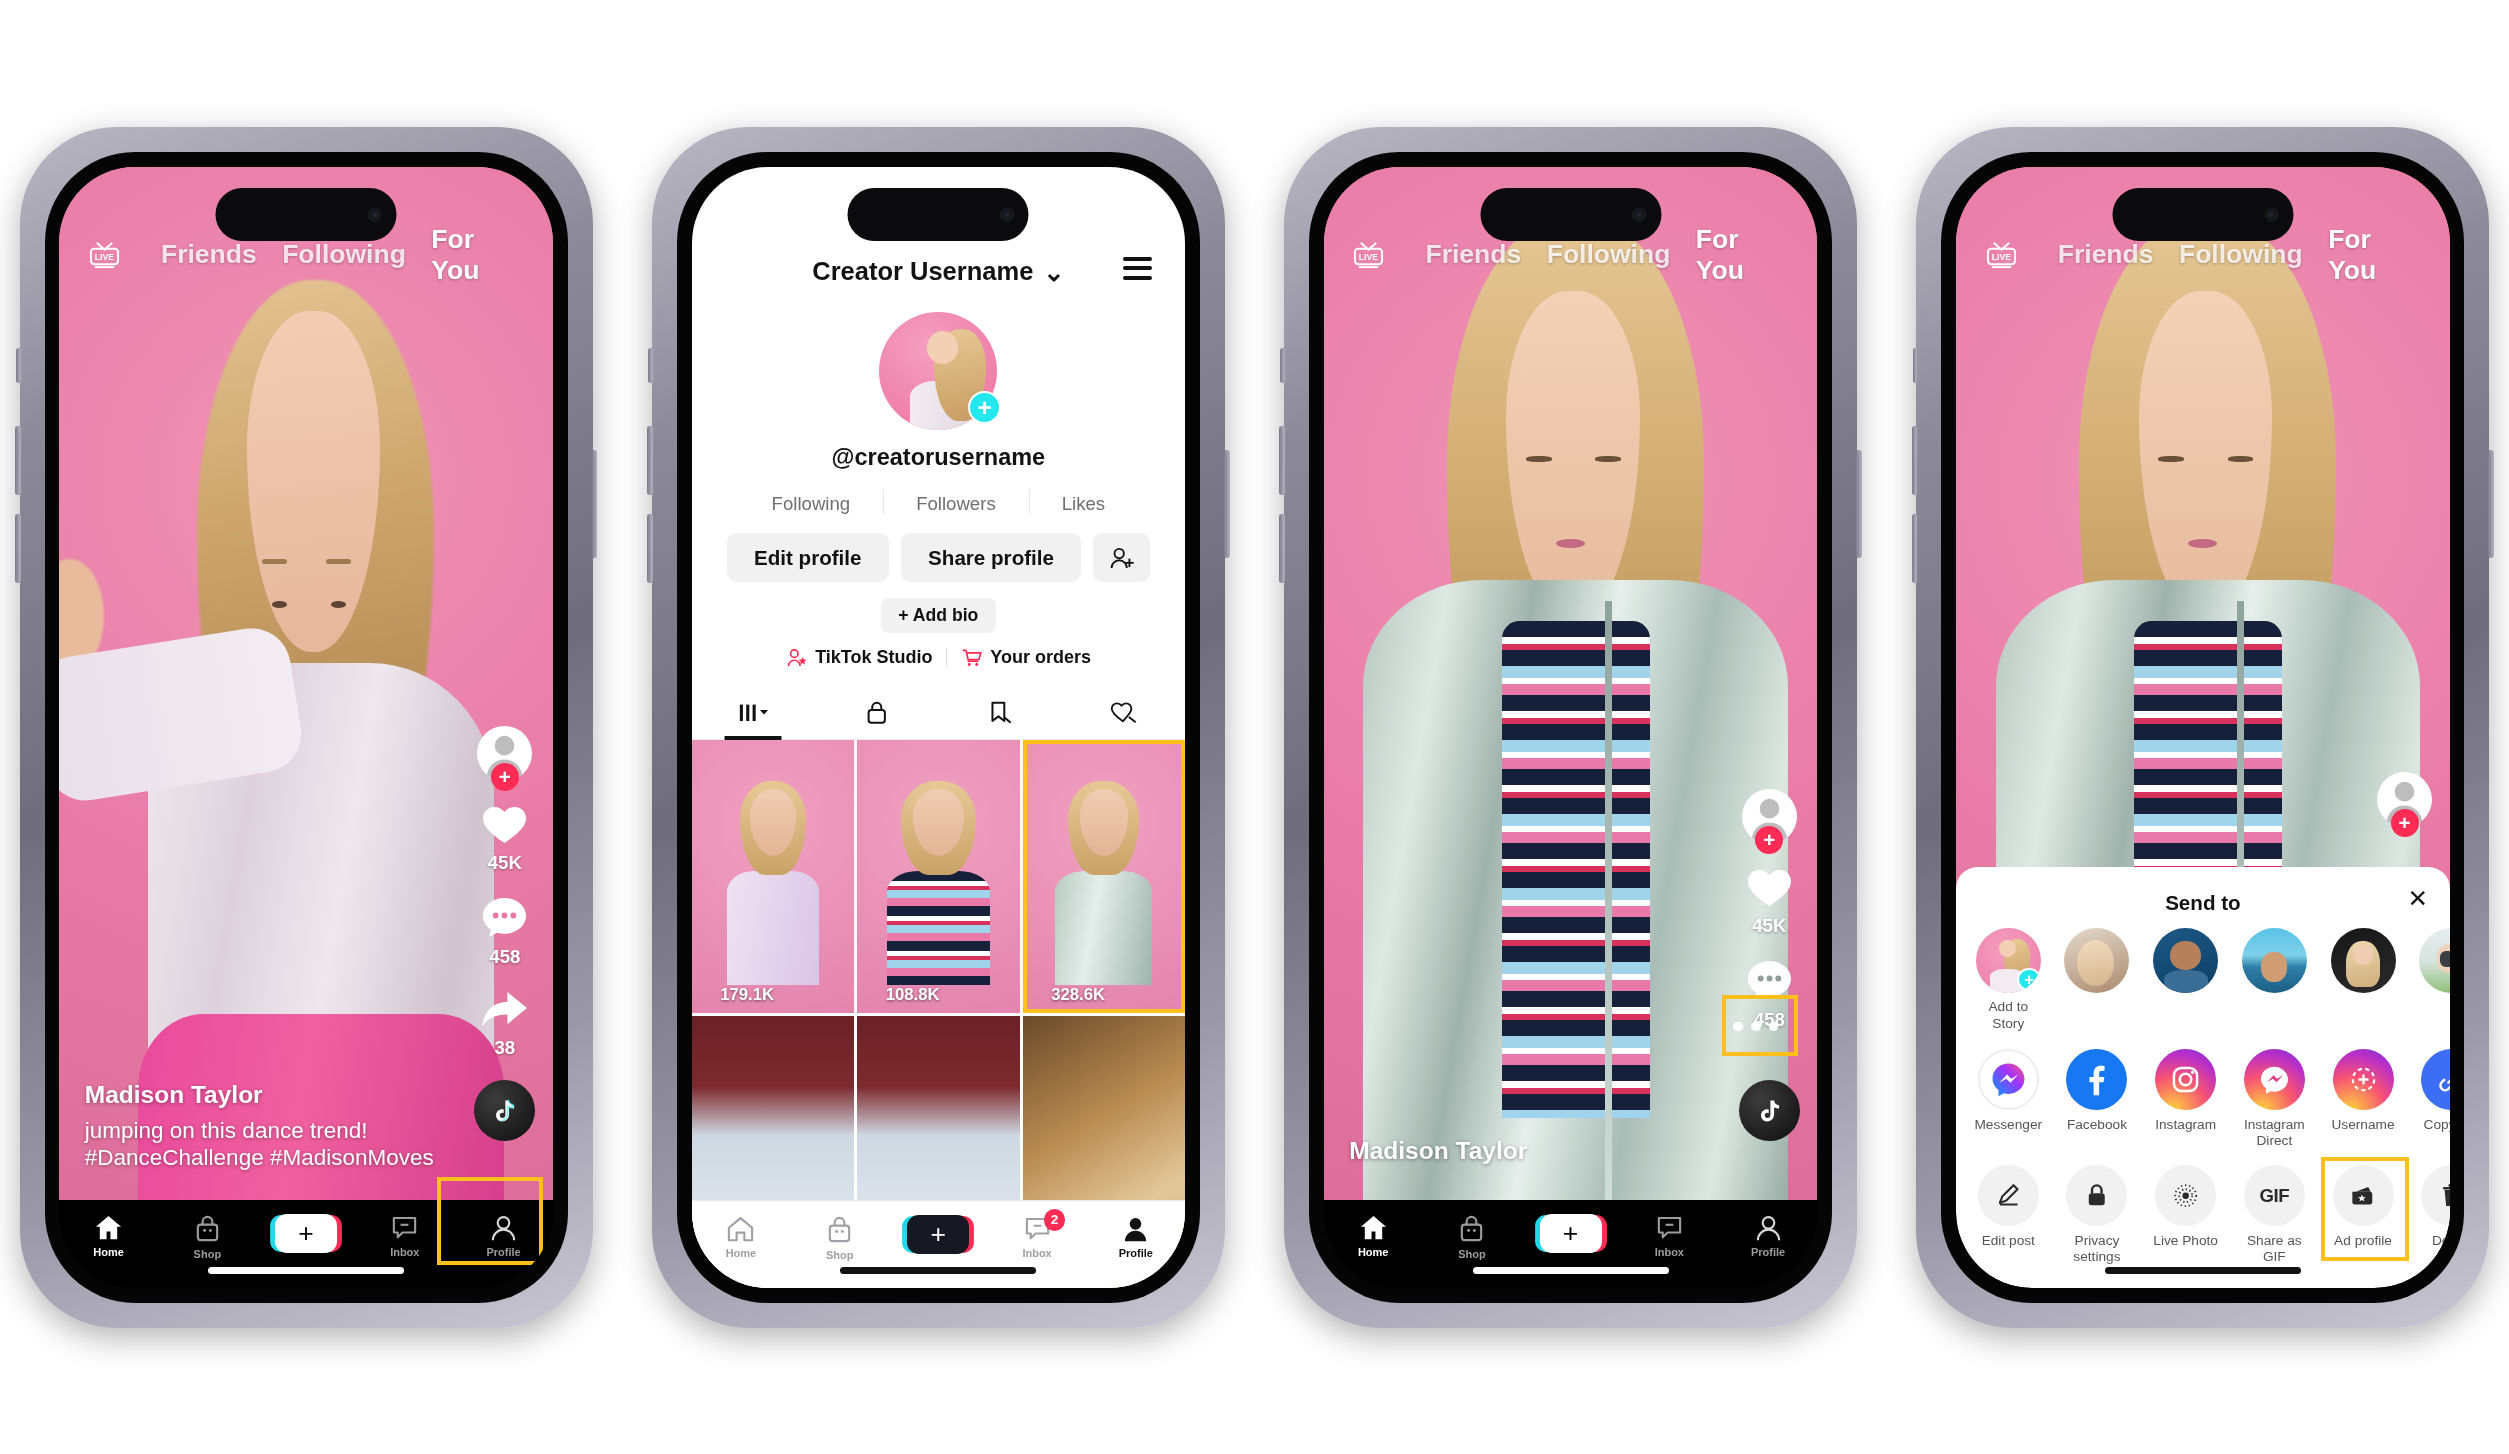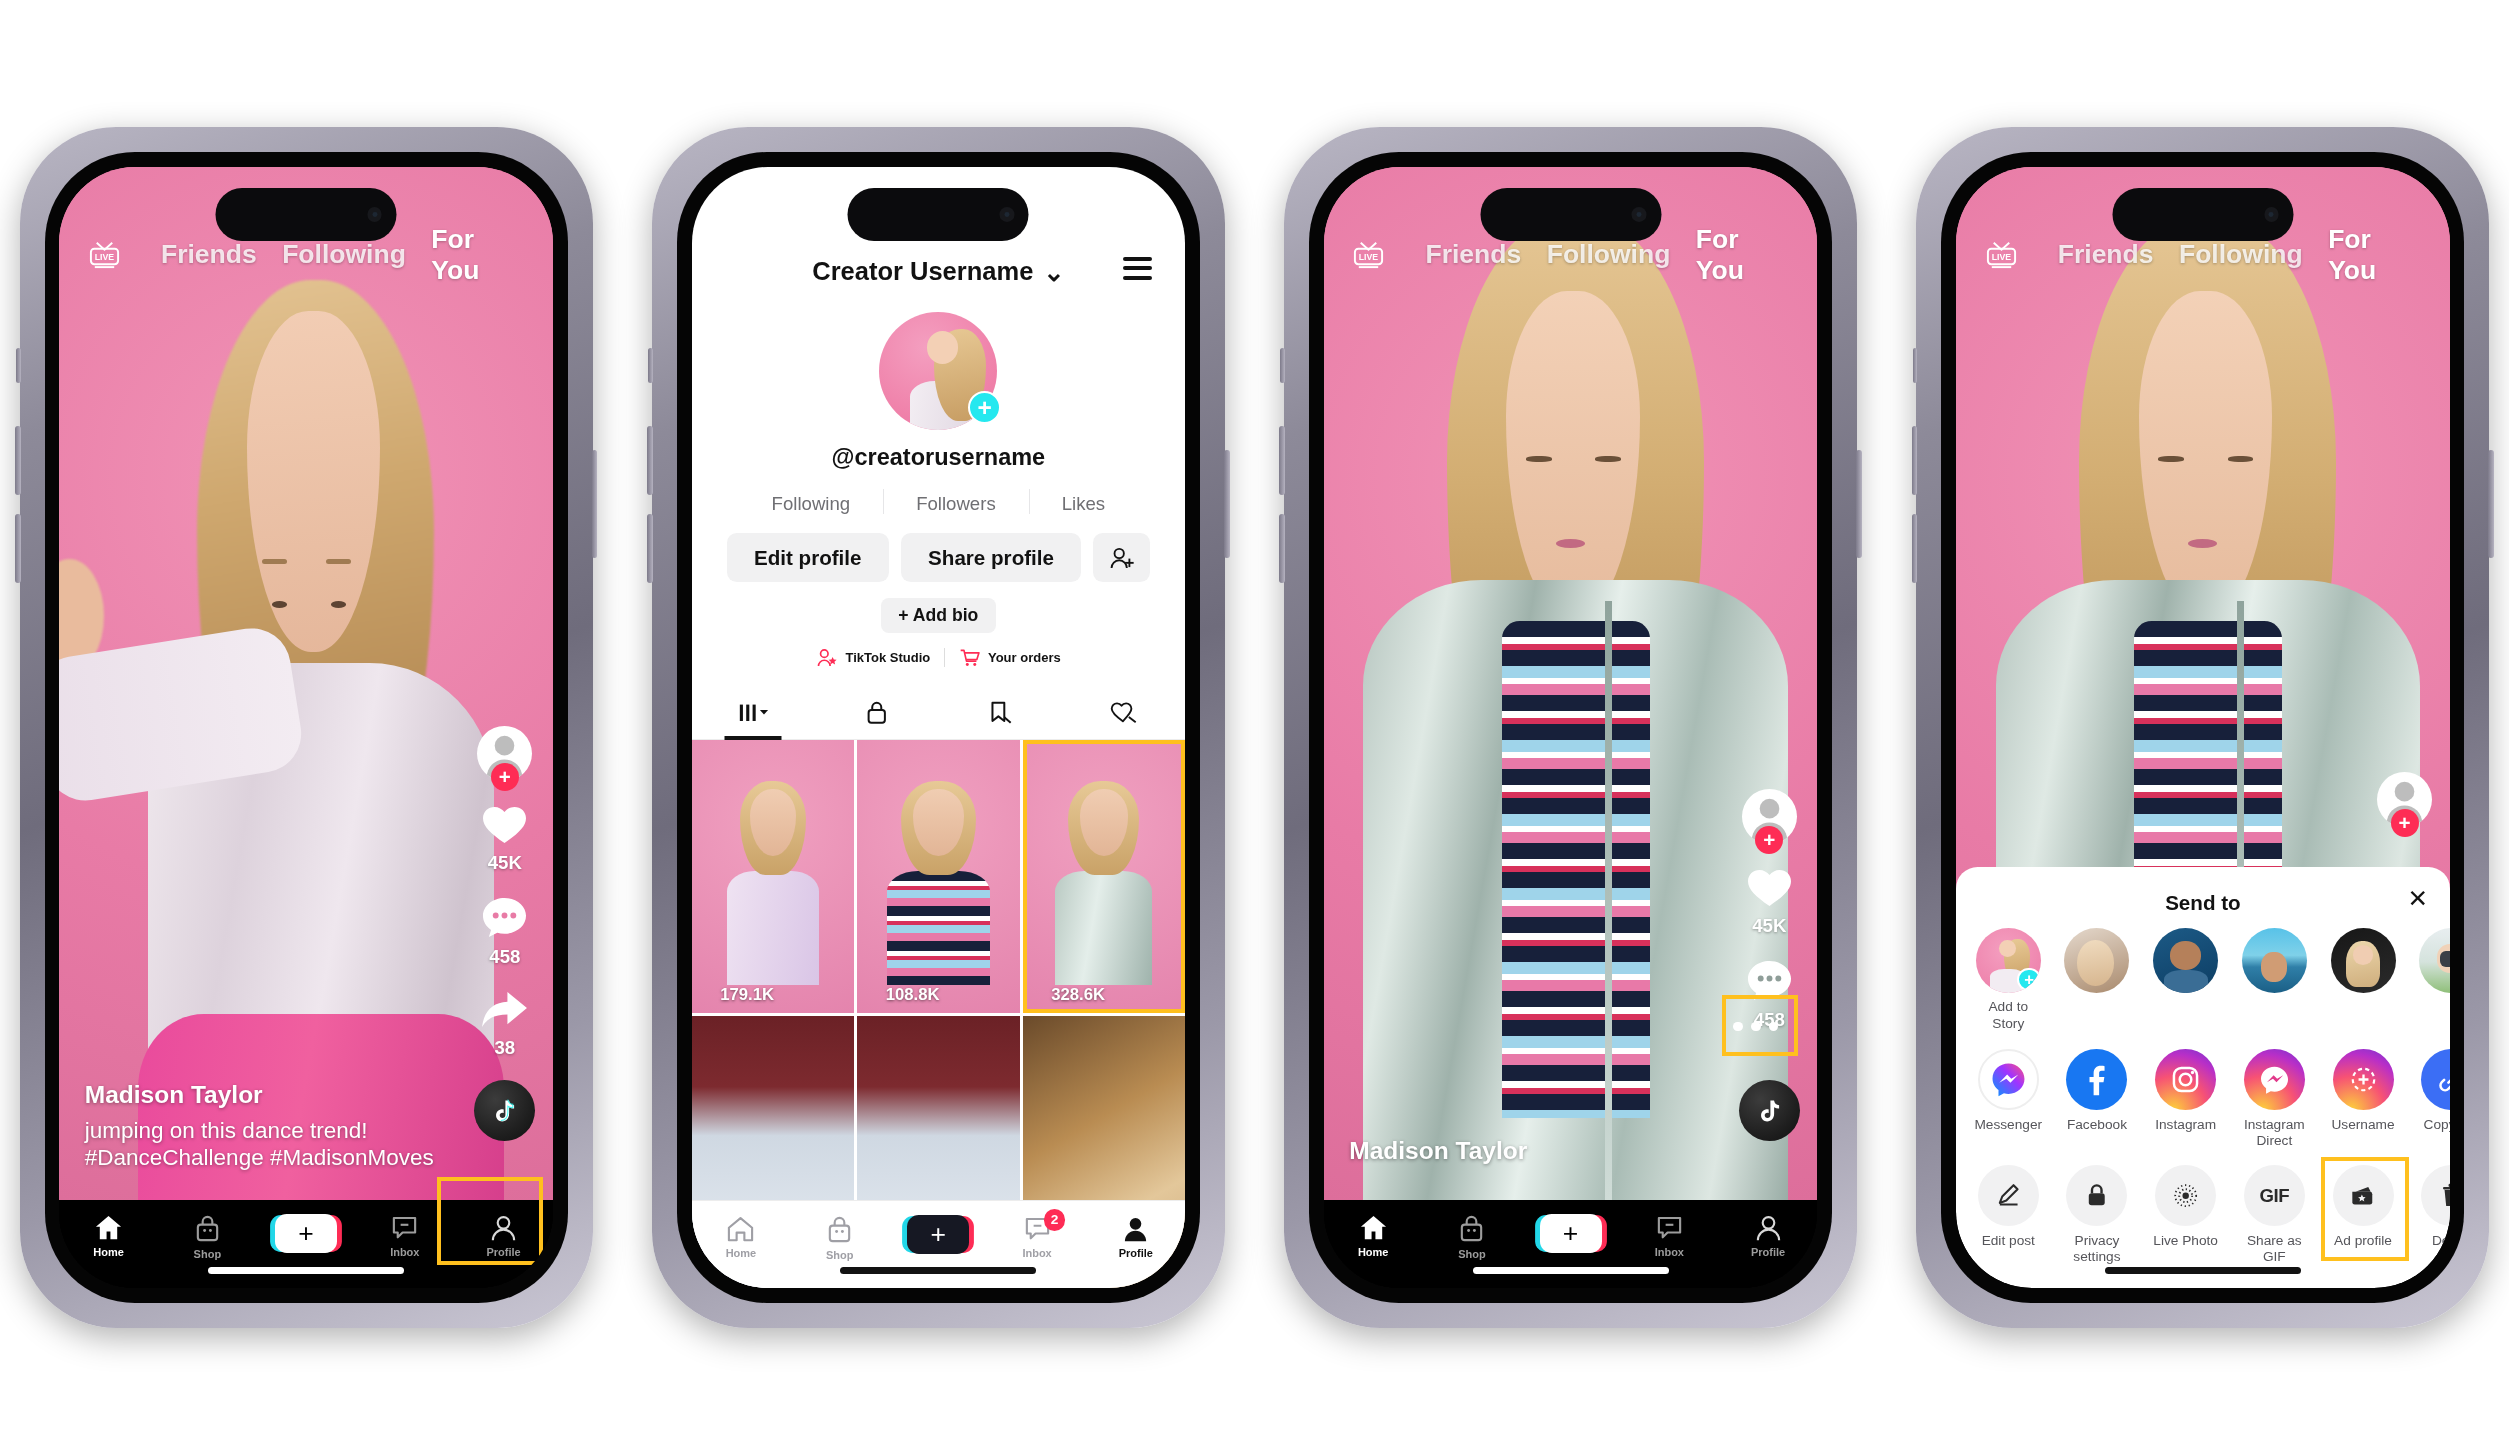--- a/index.html
+++ b/index.html
@@ -247,21 +247,21 @@
   .pbtn {
     background:#f1f1f2; border-radius:9.8px; height:49px; padding: 0 27.4px;
     display:flex;align-items:center;justify-content:center;
     font-size:20.6px;font-weight:700;color:#121212;
   }
   .pbtn.icon { width:57px; padding:0; }
   .add-bio {
     margin: 15.7px auto 0; background:#f1f1f2; border-radius:7.8px; padding:6.9px 17.6px;
     font-size:17.6px; font-weight:700; color:#121212; width: max-content;
   }
-  .prof-links { display:flex; justify-content:center; align-items:center; gap:13.7px; margin-top:13.7px; font-size:13px;font-weight:700;color:#121212; }
+  .prof-links { display:flex; justify-content:center; align-items:center; gap:13.7px; margin-top:13.7px; font-size:18px;font-weight:700;color:#121212; }
   .prof-links .sep { width:1px;height:19.6px;background:#ddd; }
   .plink { display:flex; align-items:center; gap:7.8px; }
 
   .prof-tabs { display:flex; margin-top: 17.6px; border-bottom:1px solid #ececec; }
   .ptab { flex:1; display:flex; align-items:center; justify-content:center; height:53px; position:relative; }
   .ptab.active::after { content:""; position:absolute; bottom:-1px; left:50%; transform:translateX(-50%); width:57px;height:3.9px;background:#121212; }
 
   .grid { display:grid; grid-template-columns: repeat(3, 1fr); gap: 2.9px; flex:1; }
   .cell { position:relative; overflow:hidden; background:#ddd; }
   .cell .views {

